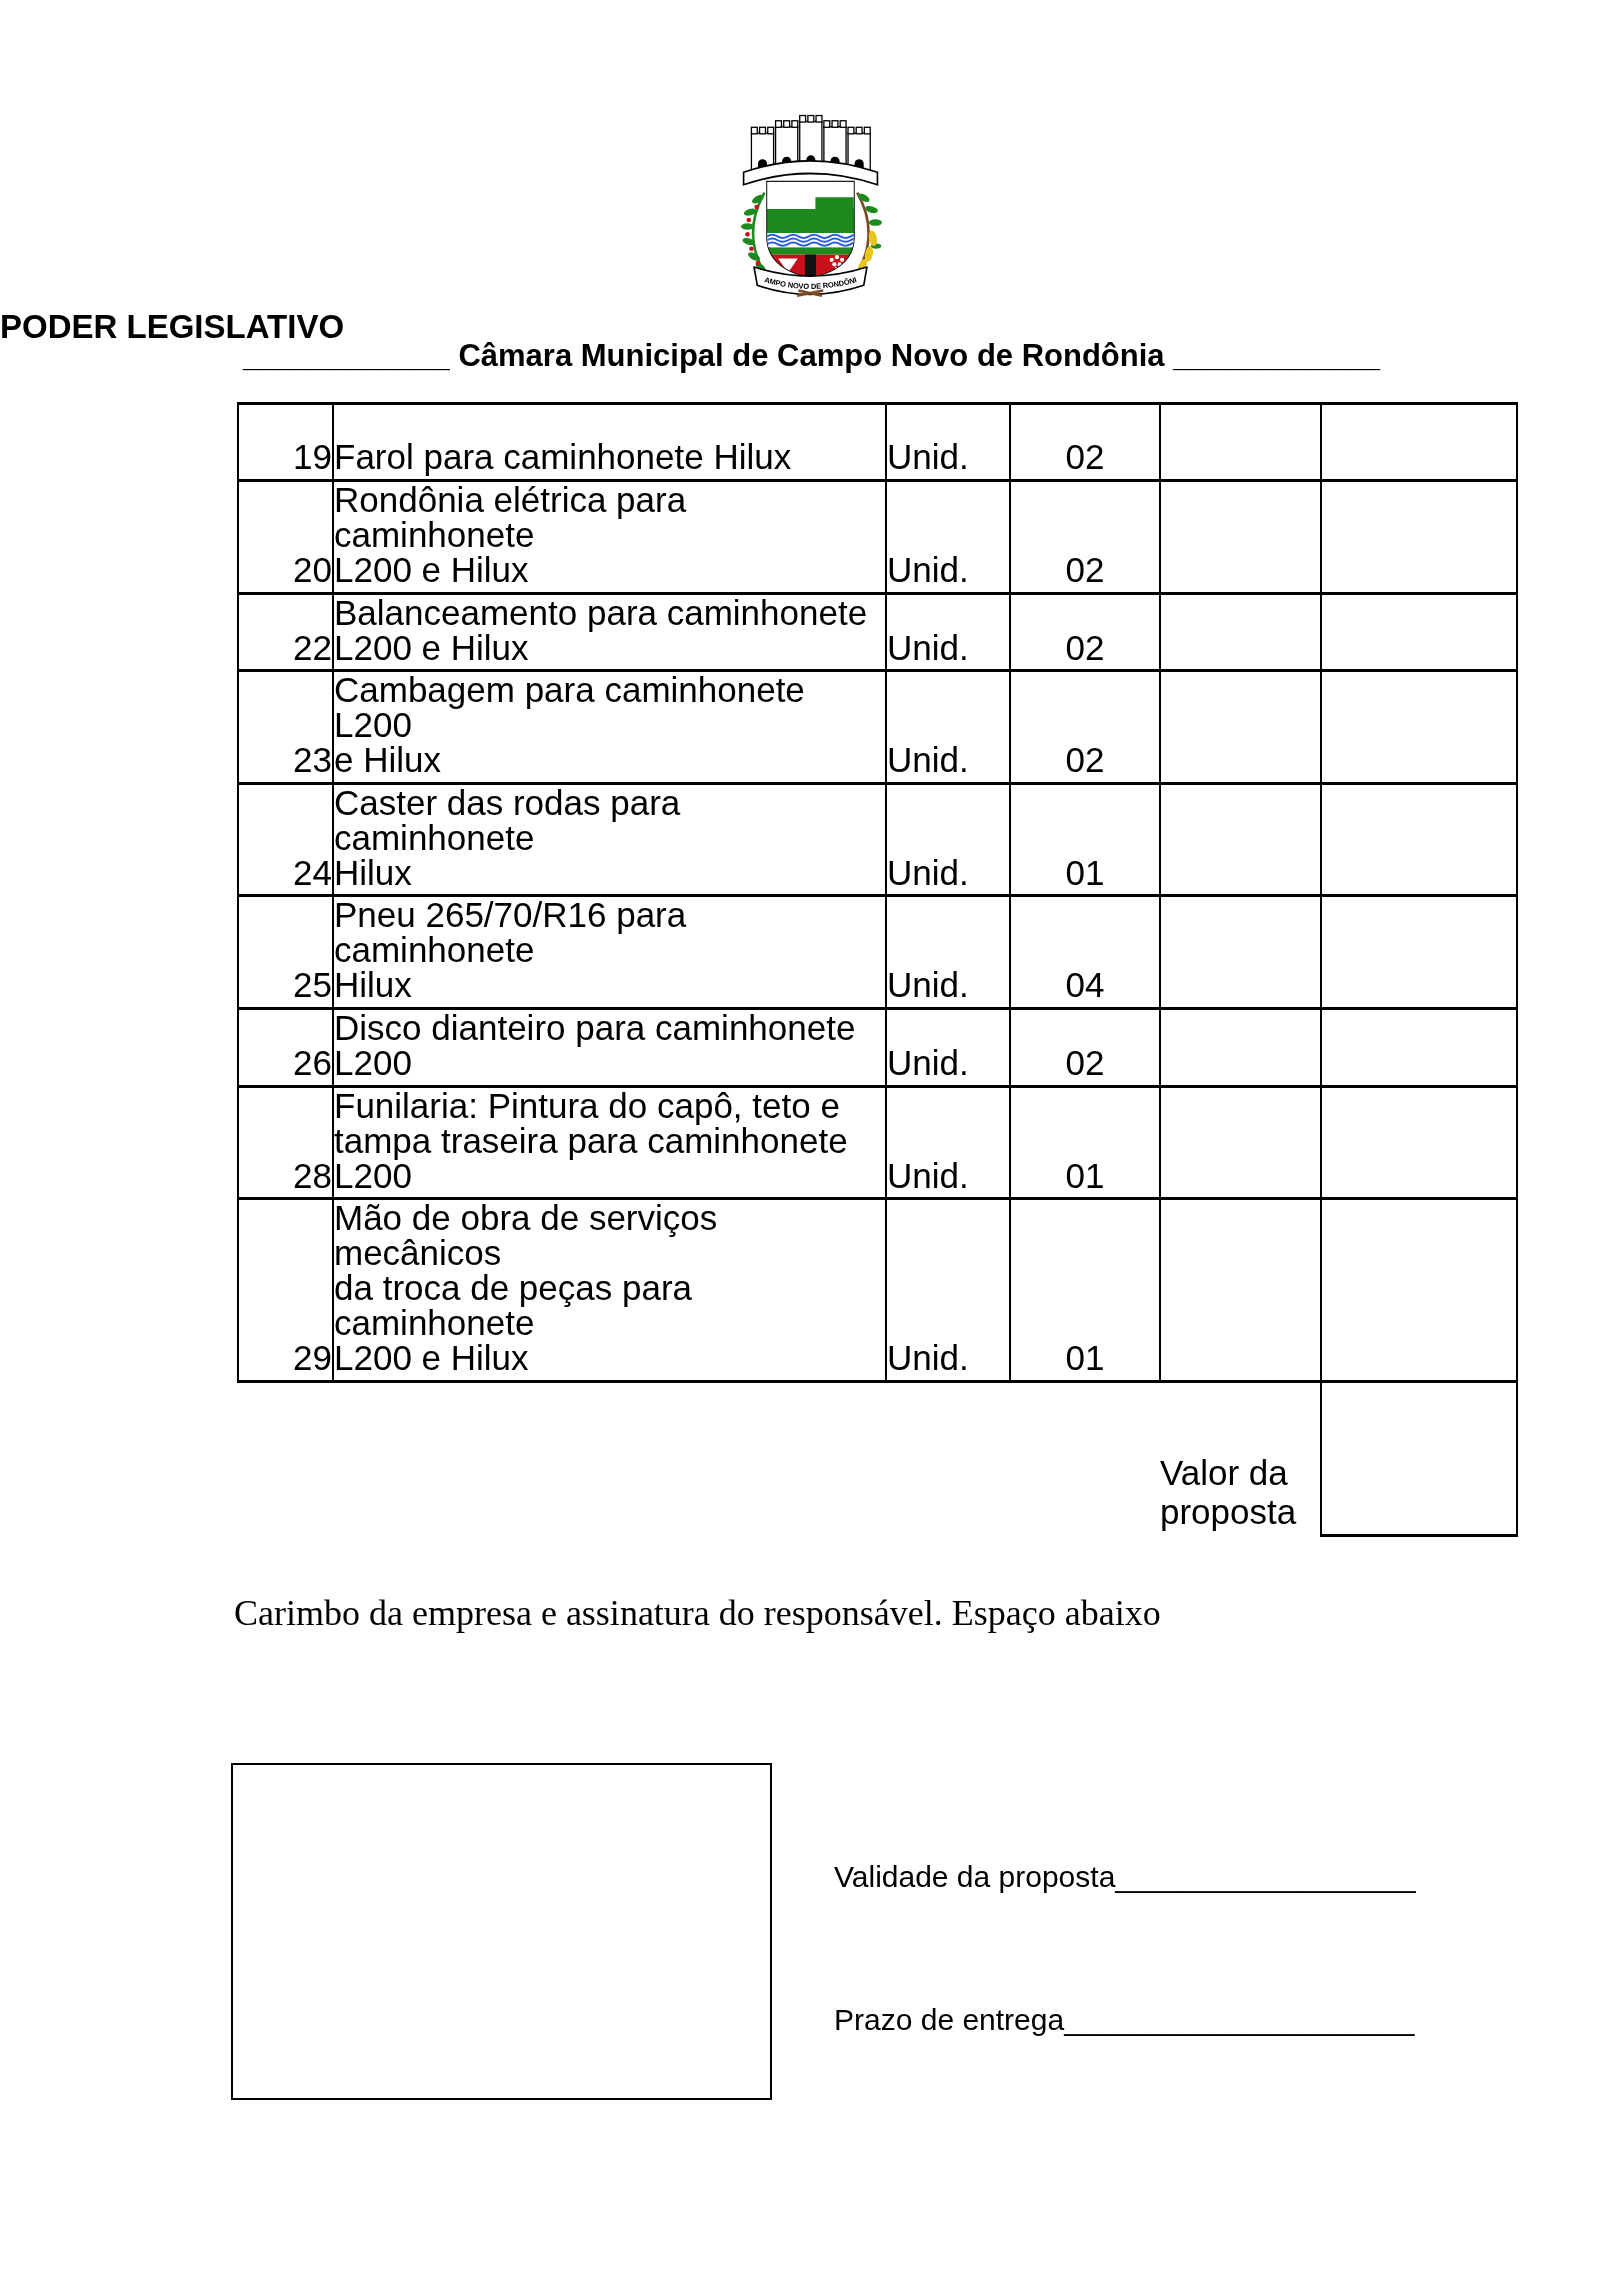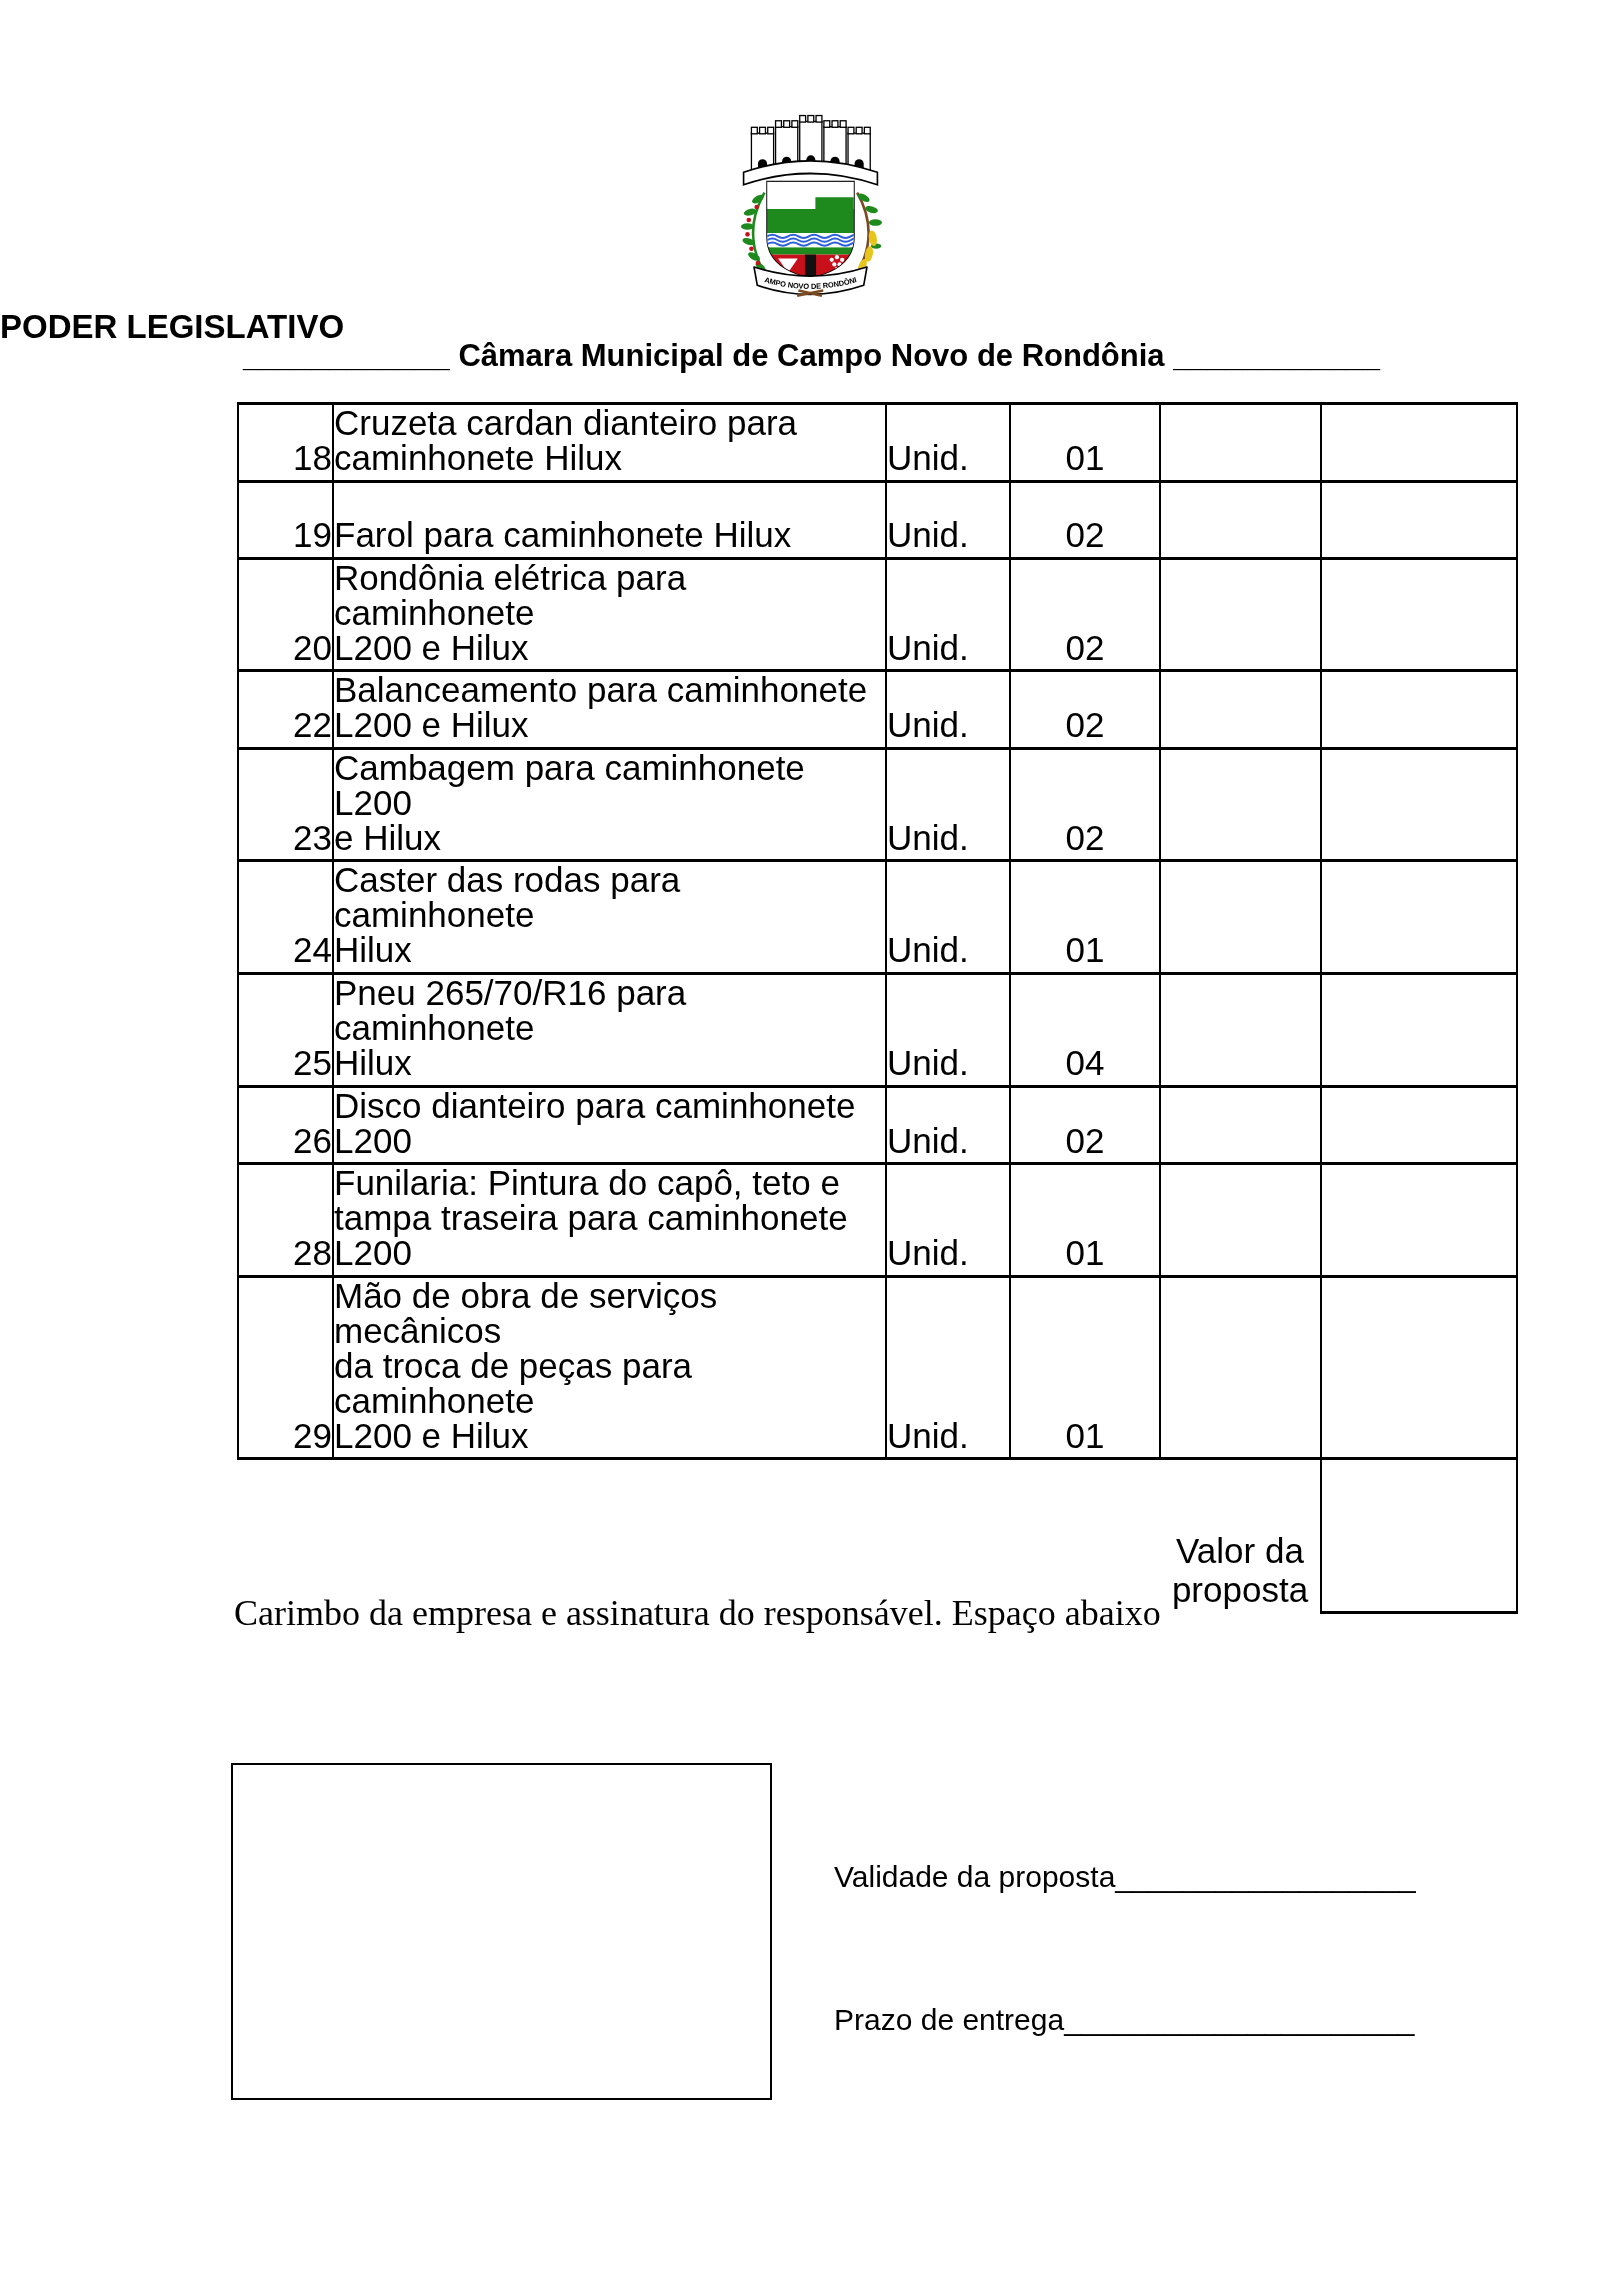--- a/index.html
+++ b/index.html
@@ -35,21 +35,21 @@
     height:77px;padding:0 0 4.6px 0;
     border-left:2px solid #000;border-right:2px solid #000;
     overflow:hidden;
   }
   td.td-no{text-align:right;padding-right:19.6px;}
   td.td-desc{padding-left:9.2px;white-space:pre-line;}
   td.td-unit{padding-left:10.5px;}
   td.td-qty{text-align:center;}
   tr.footer-row td{border:none;height:154px;}
   tr.footer-row td.td-valor{
-    text-align:center;padding-bottom:3.9px;
+    text-align:left;padding-bottom:3.9px;
     white-space:pre-line;line-height:39px;vertical-align:bottom;
   }
   tr.footer-row td.td-box{
     border-left:2px solid #000;border-right:2px solid #000;border-bottom:3.3px solid #000;
   }
   
   .carimbo{
     position:absolute;left:234px;top:1594px;
     font-family:"Liberation Serif",serif;font-size:36px;line-height:1.1;
   }
@@ -192,29 +192,20 @@
   <table class="doc-table">
     <colgroup>
       <col style="width:95px">
         <col style="width:553px">
         <col style="width:124px">
       <col style="width:150px">
         <col style="width:161px">
         <col style="width:196px">
     </colgroup>
     <tbody>
-      <tr class="item-row">
-        <td class="td-no">18</td>
-        <td class="td-desc">Cruzeta cardan dianteiro para
-caminhonete Hilux</td>
-        <td class="td-unit">Unid.</td>
-        <td class="td-qty">01</td>
-        <td class="td-p1"></td>
-        <td class="td-p2"></td>
-      </tr>
     <tr class="item-row">
         <td class="td-no">19</td>
         <td class="td-desc">Farol para caminhonete Hilux</td>
         <td class="td-unit">Unid.</td>
         <td class="td-qty">02</td>
         <td class="td-p1"></td>
         <td class="td-p2"></td>
       </tr>
         <tr class="item-row">
         <td class="td-no">20</td>

